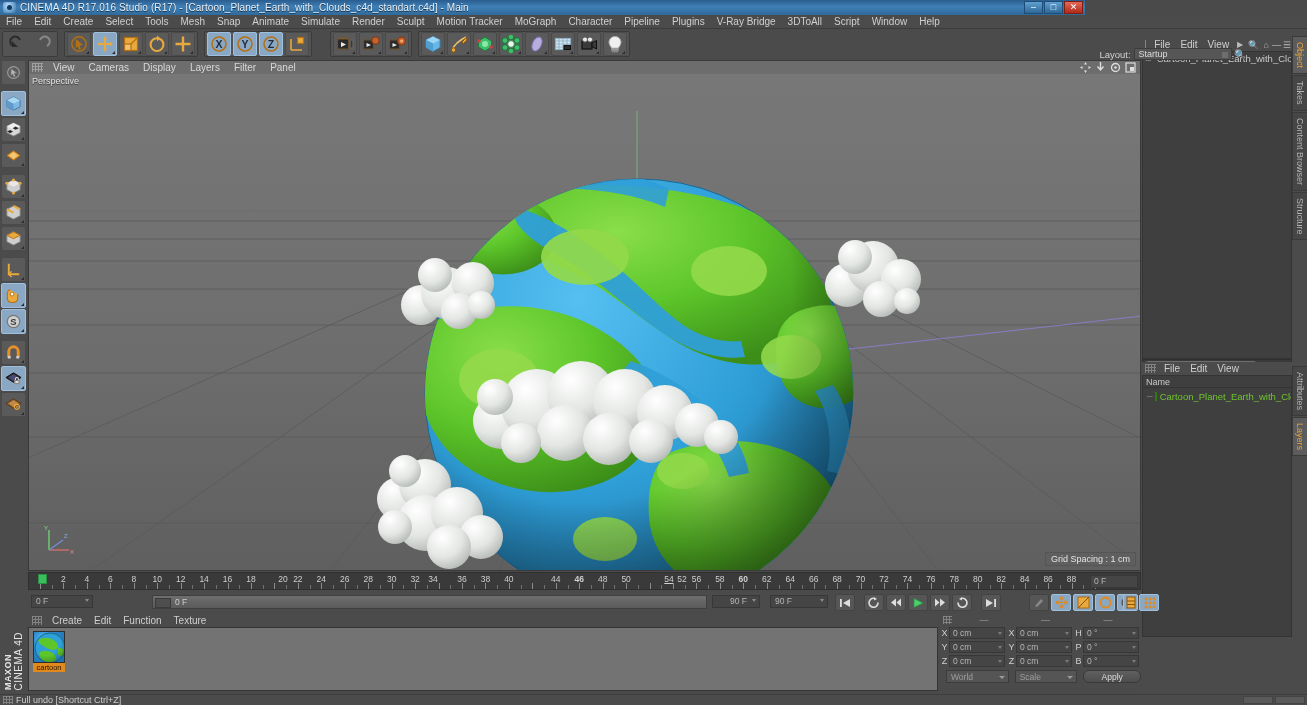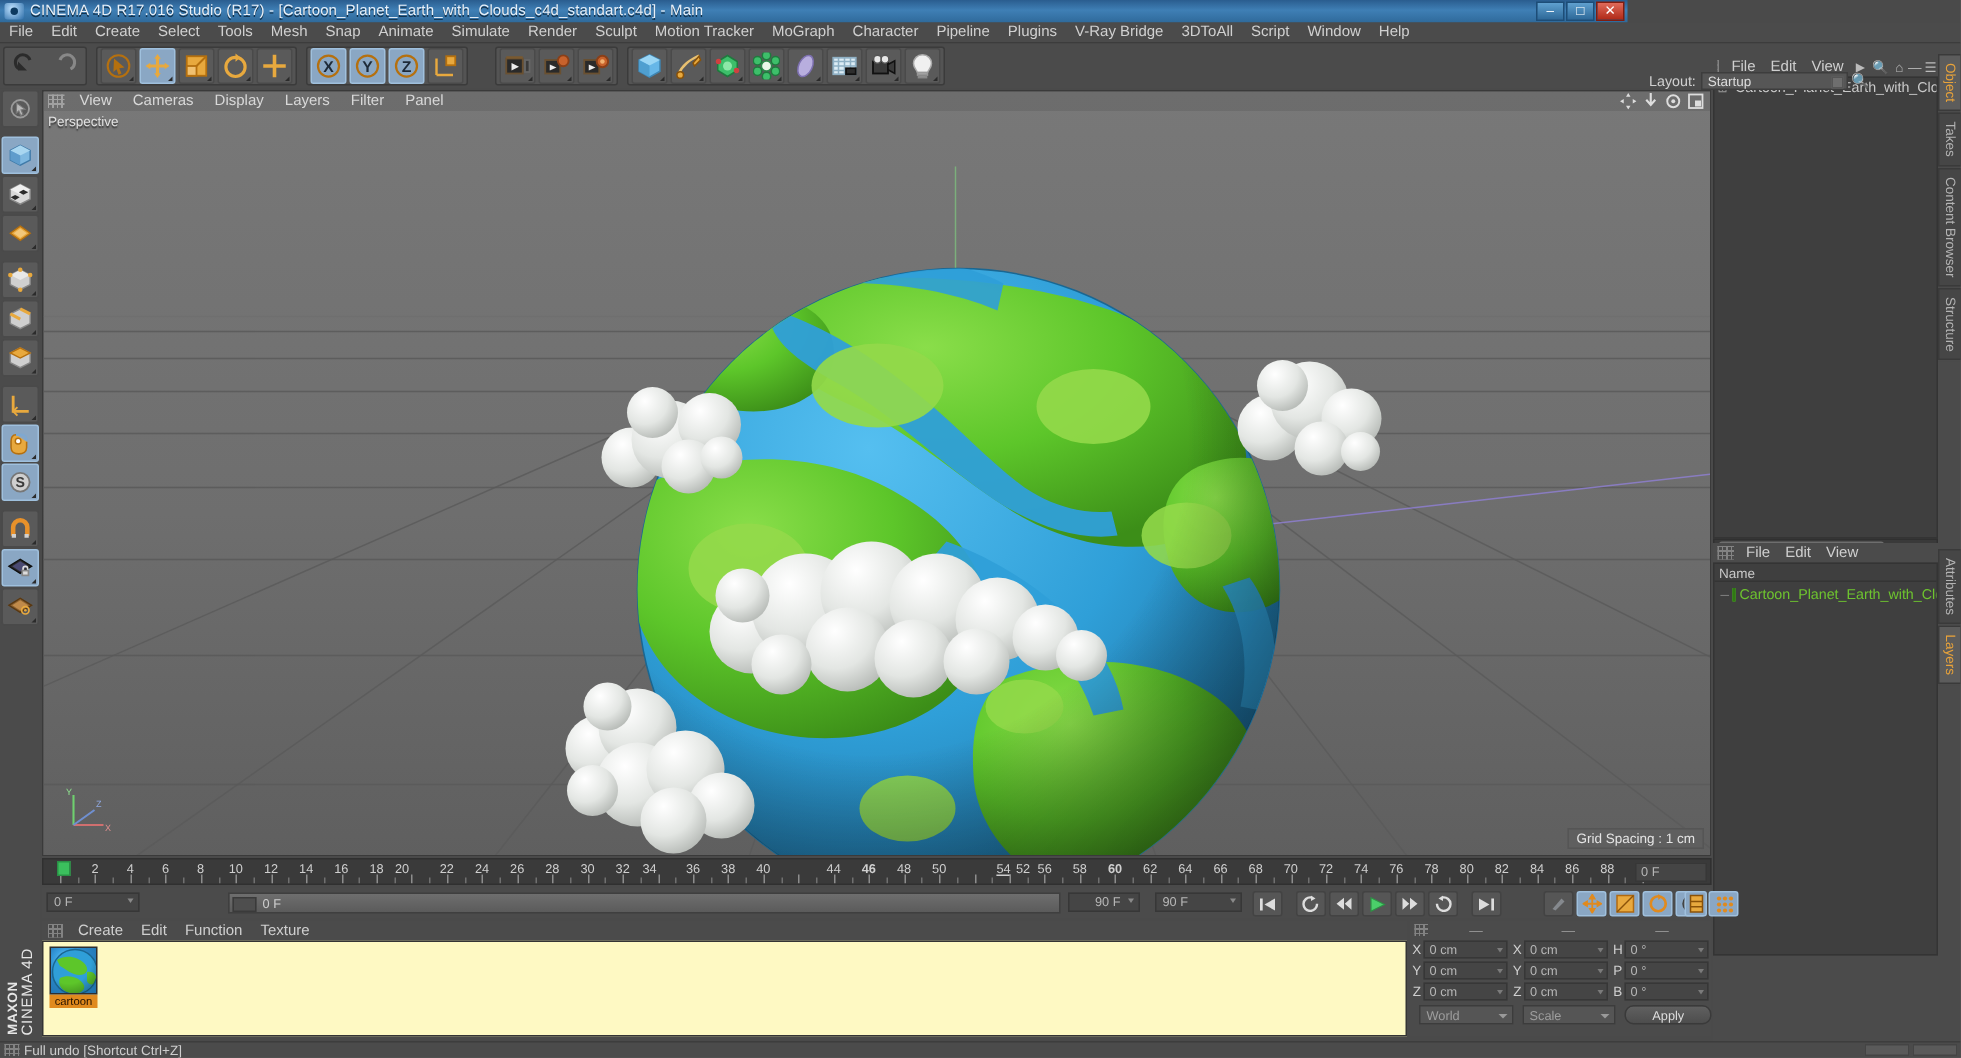--- a/index.html
+++ b/index.html
@@ -132,21 +132,21 @@
     background:#565656; border:1px solid #434343; border-radius:2px; margin:0 1px;}
   .pbtn.sel { background:#8aa7c4; border-color:#9fc0dd;}
 
   
   #matpanel { position:absolute; left:28px; top:614px; width:910px; height:77px; background:#4b4b4b;}
   #matpanel .mhead { display:flex; align-items:center; height:13px;}
   #matpanel .mhead .gripper{width:10px;height:9px;margin:0 4px;opacity:.5;
     background-image:repeating-linear-gradient(to right,#bbb 0 1px,transparent 1px 3px),
                      repeating-linear-gradient(to bottom,#bbb 0 1px,transparent 1px 3px);}
   #matpanel .mhead .hmi{ padding:0 6px; font-size:10px; color:#cfcfcf; line-height:13px;}
-  #matbody { position:absolute; left:0; top:13px; width:910px; height:64px; background:#fef9c3;
+  #matbody { position:absolute; left:0; top:13px; width:910px; height:64px; background:#737373;
     border:1px solid #343434; }
   .matswatch { position:absolute; left:4px; top:3px; width:32px; }
   .matswatch .sw { width:32px; height:32px; border:1px solid #2e2e2e;
     background:radial-gradient(circle at 35% 30%,#9fe0ff 0%,#3aa0e0 28%,#2a86c8 45%,#1f6fa8 100%);
     position:relative; overflow:hidden;}
   .matswatch .nm { width:32px; background:#e08a1e; color:#241200; font-size:7.5px; text-align:center;
     line-height:9px; }
 
   
   #maxon { position:absolute; left:2px; top:614px; width:24px; height:78px; }
@@ -768,21 +768,21 @@
       <div class="tlmin" style="left: 163.389px;"></div>
       <div class="tlnum" style="left: 175.111px;">14</div>
       <div class="tlmaj" style="left: 175.111px;"></div>
       <div class="tlmin" style="left: 186.833px;"></div>
       <div class="tlnum" style="left: 198.556px;">16</div>
       <div class="tlmaj" style="left: 198.556px;"></div>
       <div class="tlmin" style="left: 210.278px;"></div>
       <div class="tlnum" style="left: 222px;">18</div>
       <div class="tlmaj" style="left: 222px;"></div>
       <div class="tlmin" style="left: 233.722px;"></div>
-      <div class="tlnum" style="left: 239px;">20</div>
+      <div class="tlnum" style="left: 254px;">20</div>
       <div class="tlmaj" style="left: 245.444px;"></div>
       <div class="tlmin" style="left: 257.167px;"></div>
       <div class="tlnum" style="left: 268.889px;">22</div>
       <div class="tlmaj" style="left: 268.889px;"></div>
       <div class="tlmin" style="left: 280.611px;"></div>
       <div class="tlnum" style="left: 292.333px;">24</div>
       <div class="tlmaj" style="left: 292.333px;"></div>
       <div class="tlmin" style="left: 304.056px;"></div>
       <div class="tlnum" style="left: 315.778px;">26</div>
       <div class="tlmaj" style="left: 315.778px;"></div>

